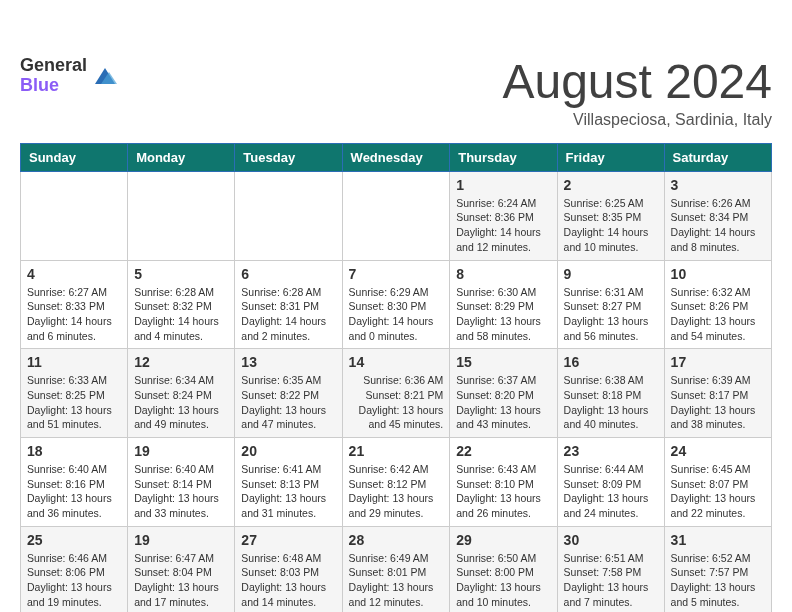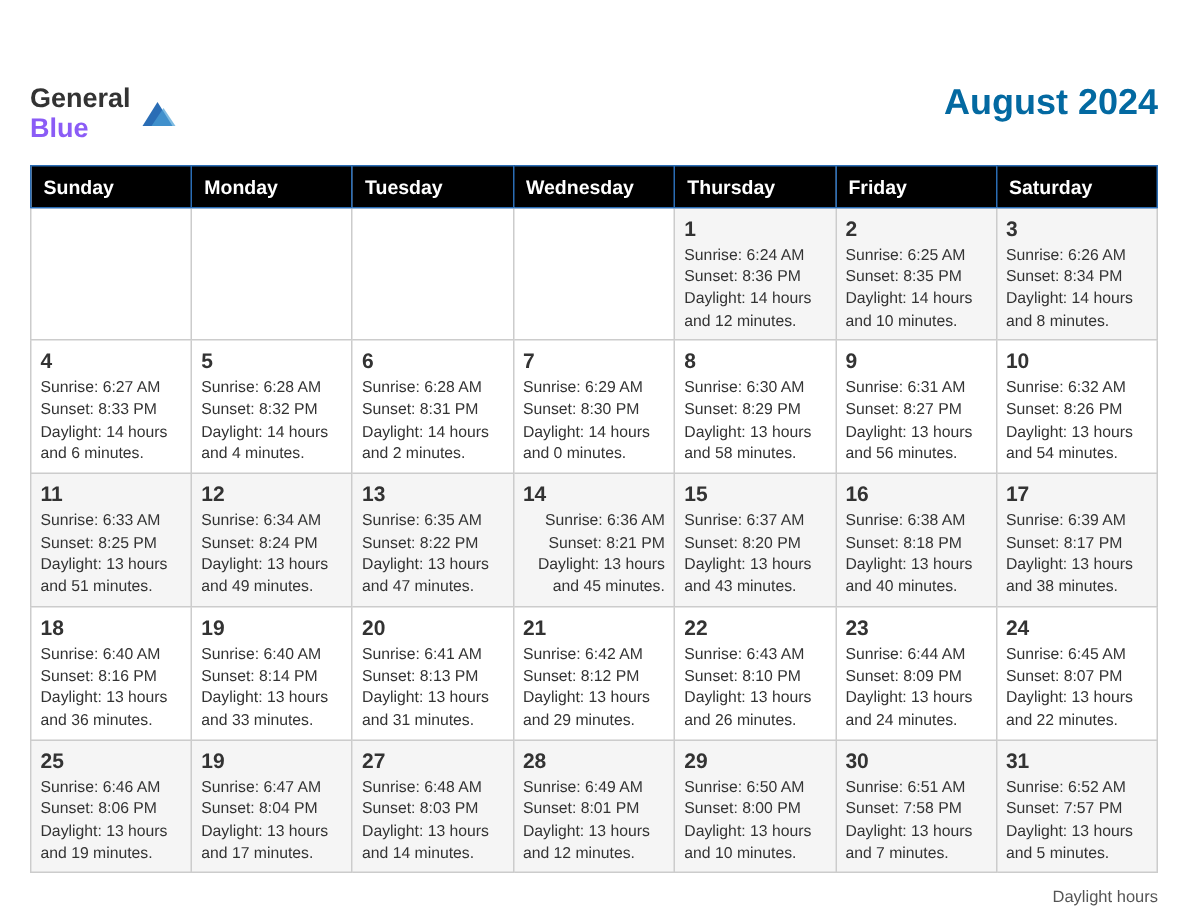--- a/index.html
+++ b/index.html
@@ -42,37 +42,37 @@
     }
     .logo-icon {
       width: 28px;
       height: 28px;
       margin-left: 4px;
     }
     .title-block {
       text-align: right;
     }
     .main-title {
-      font-size: 24px;
-      font-weight: bold;
-      color: #0369a1;
+      font-size: 48px;
+      font-weight: normal;
+      color: #404040;
       line-height: 1.1;
     }
     .subtitle {
       font-size: 16px;
       color: #555;
       margin-top: 2px;
     }
     .calendar {
       width: 100%;
       border-collapse: collapse;
       font-size: 11px;
     }
     .calendar thead th {
-      background: #000000;
+      background: #0f766e;
       color: #fff;
       text-align: left;
       padding: 6px 8px;
       font-size: 13px;
       font-weight: bold;
       border: 1px solid #2a6db5;
     }
     .calendar tbody td {
       border: 1px solid #ccc;
       vertical-align: top;
@@ -119,20 +119,21 @@
         <span class="logo-general">General</span>
         <span class="logo-blue">Blue</span>
       </div>
       <svg class="logo-icon" viewBox="0 0 28 28" xmlns="http://www.w3.org/2000/svg">
         <polygon points="4,22 14,6 24,22" fill="#2a6db5"></polygon>
         <polygon points="10,22 18,10 26,22" fill="#4a9fd5" opacity="0.7"></polygon>
       </svg>
     </div>
     <div class="title-block">
       <div class="main-title">August 2024</div>
+      <div class="subtitle">Villaspeciosa, Sardinia, Italy</div>
     </div>
   </div>
 
   <table class="calendar">
     <thead>
       <tr>
       <th>Sunday</th>
           <th>Monday</th>
           <th>Tuesday</th>
           <th>Wednesday</th>

